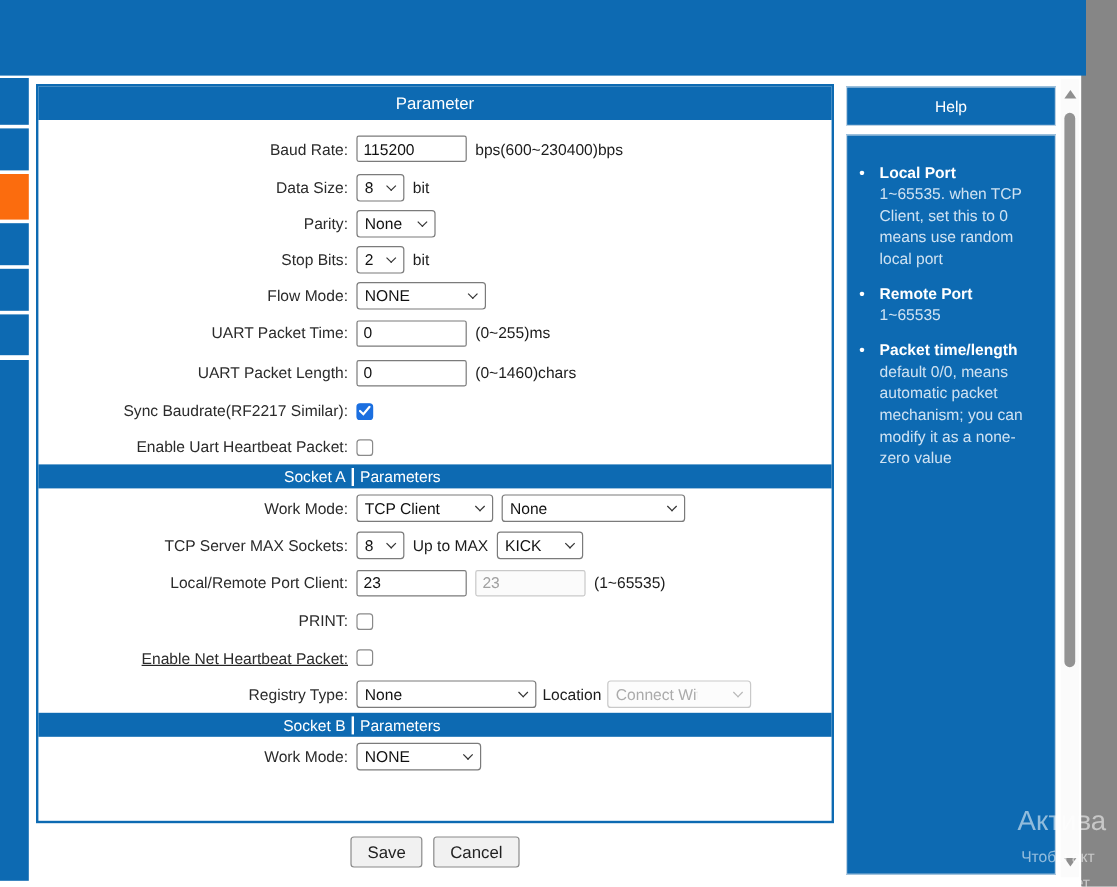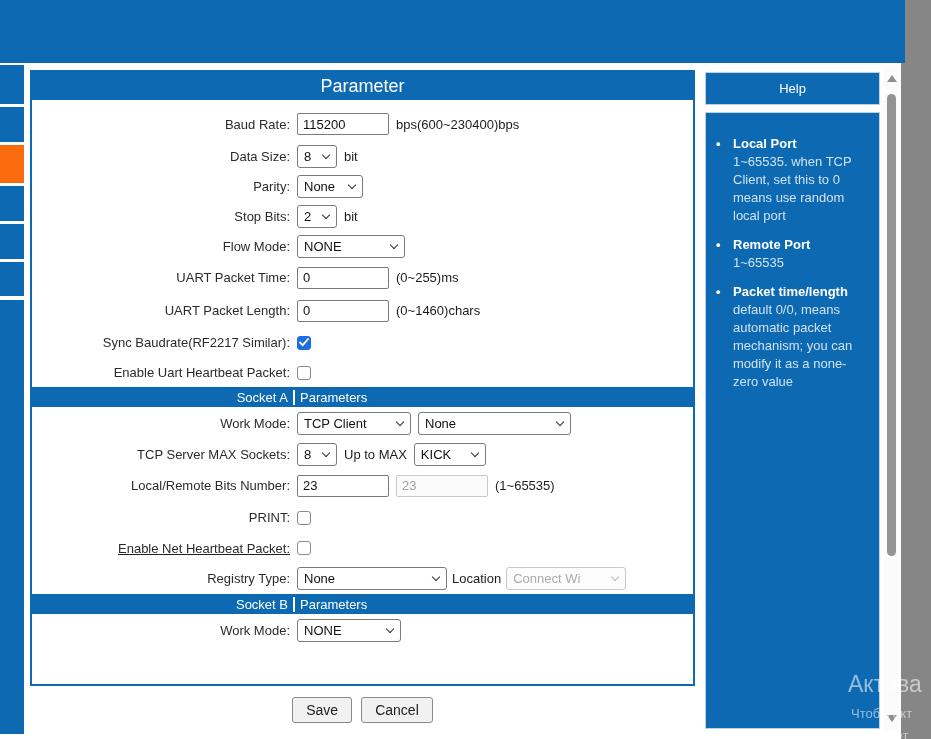--- a/index.html
+++ b/index.html
@@ -16,21 +16,21 @@
   .side-item { position:absolute; left:0; width:24px; background:#0d6ab2; }
   .side-item.active { background:#fb6c0e; }
 
   
   .form-box {
     position:absolute; left:30px; top:70px; width:665px; height:616px;
     border:2px solid #0d6ab2; background:#fff;
   }
   .form-title {
     height:28px; background:#0d6ab2; color:#fff;
-    display:flex; align-items:center; justify-content:center; font-size:18px;
+    display:flex; align-items:center; justify-content:center; font-size:14px;
   }
   .rows { padding-top:7px; }
   .row { display:flex; align-items:center; }
   .lbl { width:265px; text-align:right; padding-right:7px; flex:none; color:#2b2b2b; }
   .ctl { display:flex; align-items:center; gap:7px; }
   .note { color:#1c1c1c; white-space:nowrap; }
   .sec-head {
     height:20px; background:#0d6ab2; color:#fff; display:flex; align-items:center; font-size:13px;
   }
   .sec-head .sec-left { width:263px; text-align:right; padding-right:5px; border-right:2px solid #fff; flex:none; }
@@ -236,21 +236,21 @@
           </span>
         <span class="note">Up to MAX</span>
         <span class="sel" style="width:72px;">
             <span class="sel-txt">KICK</span>
             <i class="chev"></i>
           </span>
       </span>
     </div>
 
     <div class="row" style="height:33px;">
-      <span class="lbl">Local/Remote Bits Number:</span>
+      <span class="lbl">Local/Remote Port Client:</span>
       <span class="ctl">
         <input class="ti" value="23" style="">
         <input class="ti" disabled="" value="23" style="">
         <span class="note">(1~65535)</span>
       </span>
     </div>
 
     <div class="row" style="height:31px;">
       <span class="lbl">PRINT:</span>
       <span class="ctl">

